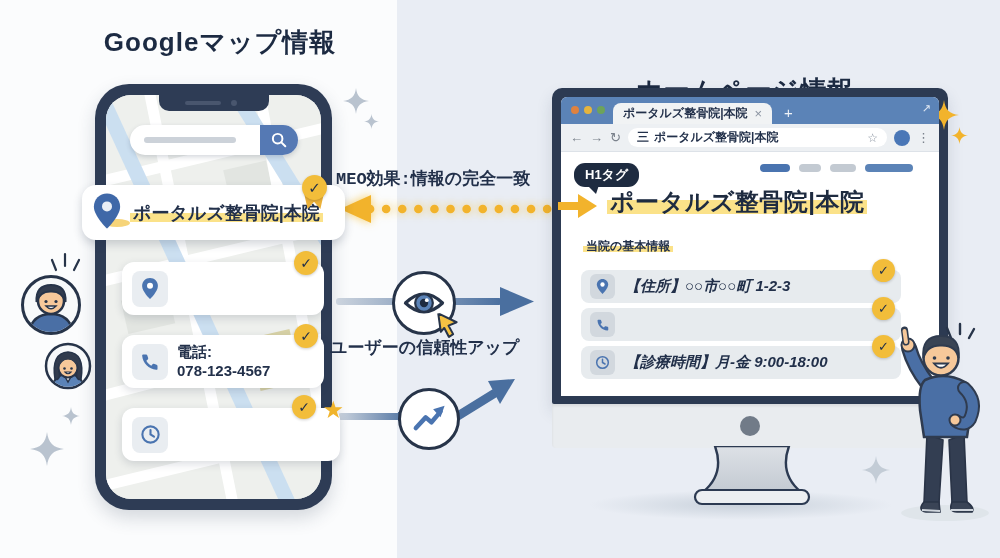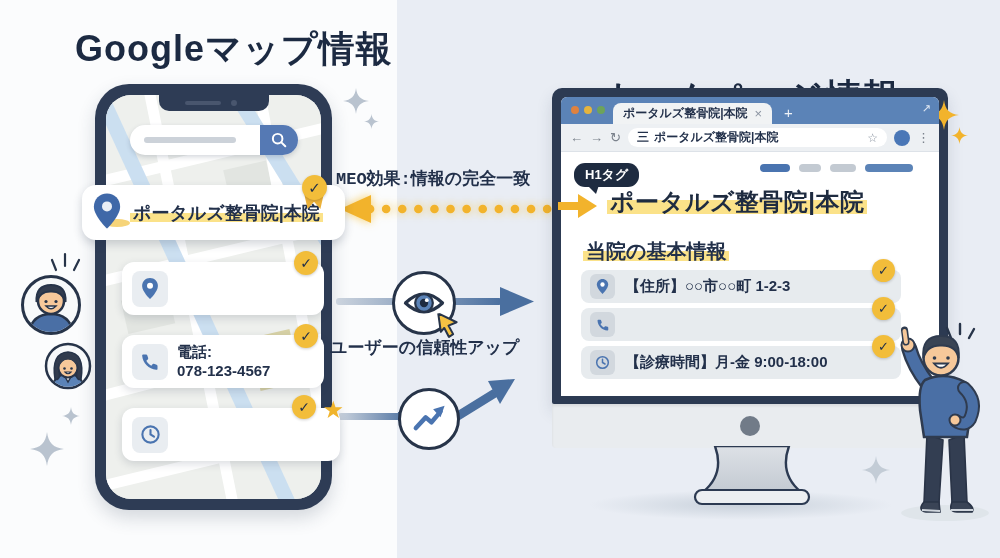--- a/index.html
+++ b/index.html
@@ -1,19 +1,19 @@
 <!DOCTYPE html>
 <html><head>
 <meta charset="utf-8">
 <style>
   html,body{margin:0;padding:0;background:#fff;}
   #canvas{position:relative;width:1000px;height:558px;overflow:hidden;
     font-family:"Liberation Sans","DejaVu Sans",sans-serif;color:#22304a;background:#fbfcfd;}
   .bg-right{position:absolute;left:397px;top:0;width:603px;height:558px;background:#e9edf4;}
-  .title{position:absolute;font-size:36px;font-weight:700;color:#1c2a42;text-align:center;letter-spacing:1px;white-space:nowrap;}
+  .title{position:absolute;font-size:26px;font-weight:700;color:#1c2a42;text-align:center;letter-spacing:1px;white-space:nowrap;}
   
   .phone{position:absolute;left:95px;top:84px;width:237px;height:426px;background:#2e3c55;border-radius:34px;box-shadow:0 8px 18px rgba(40,55,80,.18);}
   .phone-screen{position:absolute;left:11px;top:11px;right:11px;bottom:11px;border-radius:25px;overflow:hidden;background:#eef0ed;}
   .notch{position:absolute;left:50%;top:0;transform:translateX(-50%);width:110px;height:16px;background:#2e3c55;border-radius:0 0 10px 10px;z-index:3;}
   .notch .spk{position:absolute;left:26px;top:6px;width:36px;height:4px;border-radius:2px;background:#49566e;}
   .notch .cam{position:absolute;left:72px;top:5px;width:6px;height:6px;border-radius:50%;background:#49566e;}
   .searchbar{position:absolute;left:24px;top:30px;width:168px;height:30px;background:#fff;border-radius:15px;box-shadow:0 2px 5px rgba(40,55,80,.2);z-index:2;}
   .search-line{position:absolute;left:14px;top:12px;width:92px;height:6px;border-radius:3px;background:#ccd2d9;}
   .search-btn{position:absolute;right:0;top:0;width:38px;height:30px;background:#5579b4;border-radius:0 15px 15px 0;display:flex;align-items:center;justify-content:center;}
   
@@ -66,25 +66,25 @@
   .chrome-avatar{width:16px;height:16px;border-radius:50%;background:#4a77b7;flex:0 0 auto;}
   .page{position:relative;height:244px;background:#fff;}
   .pill-row{position:absolute;top:12px;right:26px;display:flex;gap:9px;align-items:center;}
   .pill{height:8px;border-radius:4px;}
   .h1-badge{position:absolute;left:13px;top:11px;background:#1e2b40;color:#fff;font-size:13px;font-weight:700;
     padding:3px 11px;border-radius:11px;z-index:2;}
   .h1-badge:after{content:"";position:absolute;left:13px;bottom:-7px;border-left:9px solid transparent;border-right:3px solid transparent;border-top:9px solid #1e2b40;}
   .page-arrow{position:absolute;left:-3px;top:40px;}
   .h1-text{position:absolute;left:46px;top:34px;font-size:24px;font-weight:700;color:#1e2b40;white-space:nowrap;letter-spacing:.5px;}
   .h1-text .hl{background:linear-gradient(to bottom,transparent 46%,#fbe289 46%,#fbe289 98%,transparent 98%);}
-  .section-title{position:absolute;left:22px;top:86px;font-size:20px;font-weight:700;white-space:nowrap;}
+  .section-title{position:absolute;left:22px;top:86px;font-size:12px;font-weight:700;white-space:nowrap;}
   .irow{position:absolute;left:20px;width:320px;height:33px;background:#e7ebee;border-radius:8px;display:flex;align-items:center;gap:10px;padding:0 9px;box-sizing:border-box;}
   .ir1{top:118px;} .ir2{top:156px;} .ir3{top:194px;}
   .irow .ibox{width:25px;height:25px;border-radius:6px;background:#d2d8de;display:flex;align-items:center;justify-content:center;flex:0 0 auto;}
-  .irow .itxt{font-size:15px;font-weight:700;white-space:nowrap;}
+  .irow .itxt{font-size:15px;font-weight:700;white-space:nowrap;font-style:italic;}
   .irow .check{position:absolute;right:6px;top:-11px;width:23px;height:23px;font-size:13px;}
   .stand{position:absolute;left:677px;top:446px;z-index:1;}
   .sparkle{position:absolute;}
   .person{position:absolute;left:893px;top:316px;z-index:6;}
   .spark-lines{position:absolute;}
 </style>
 </head>
 <body>
 
 <div id="canvas">

